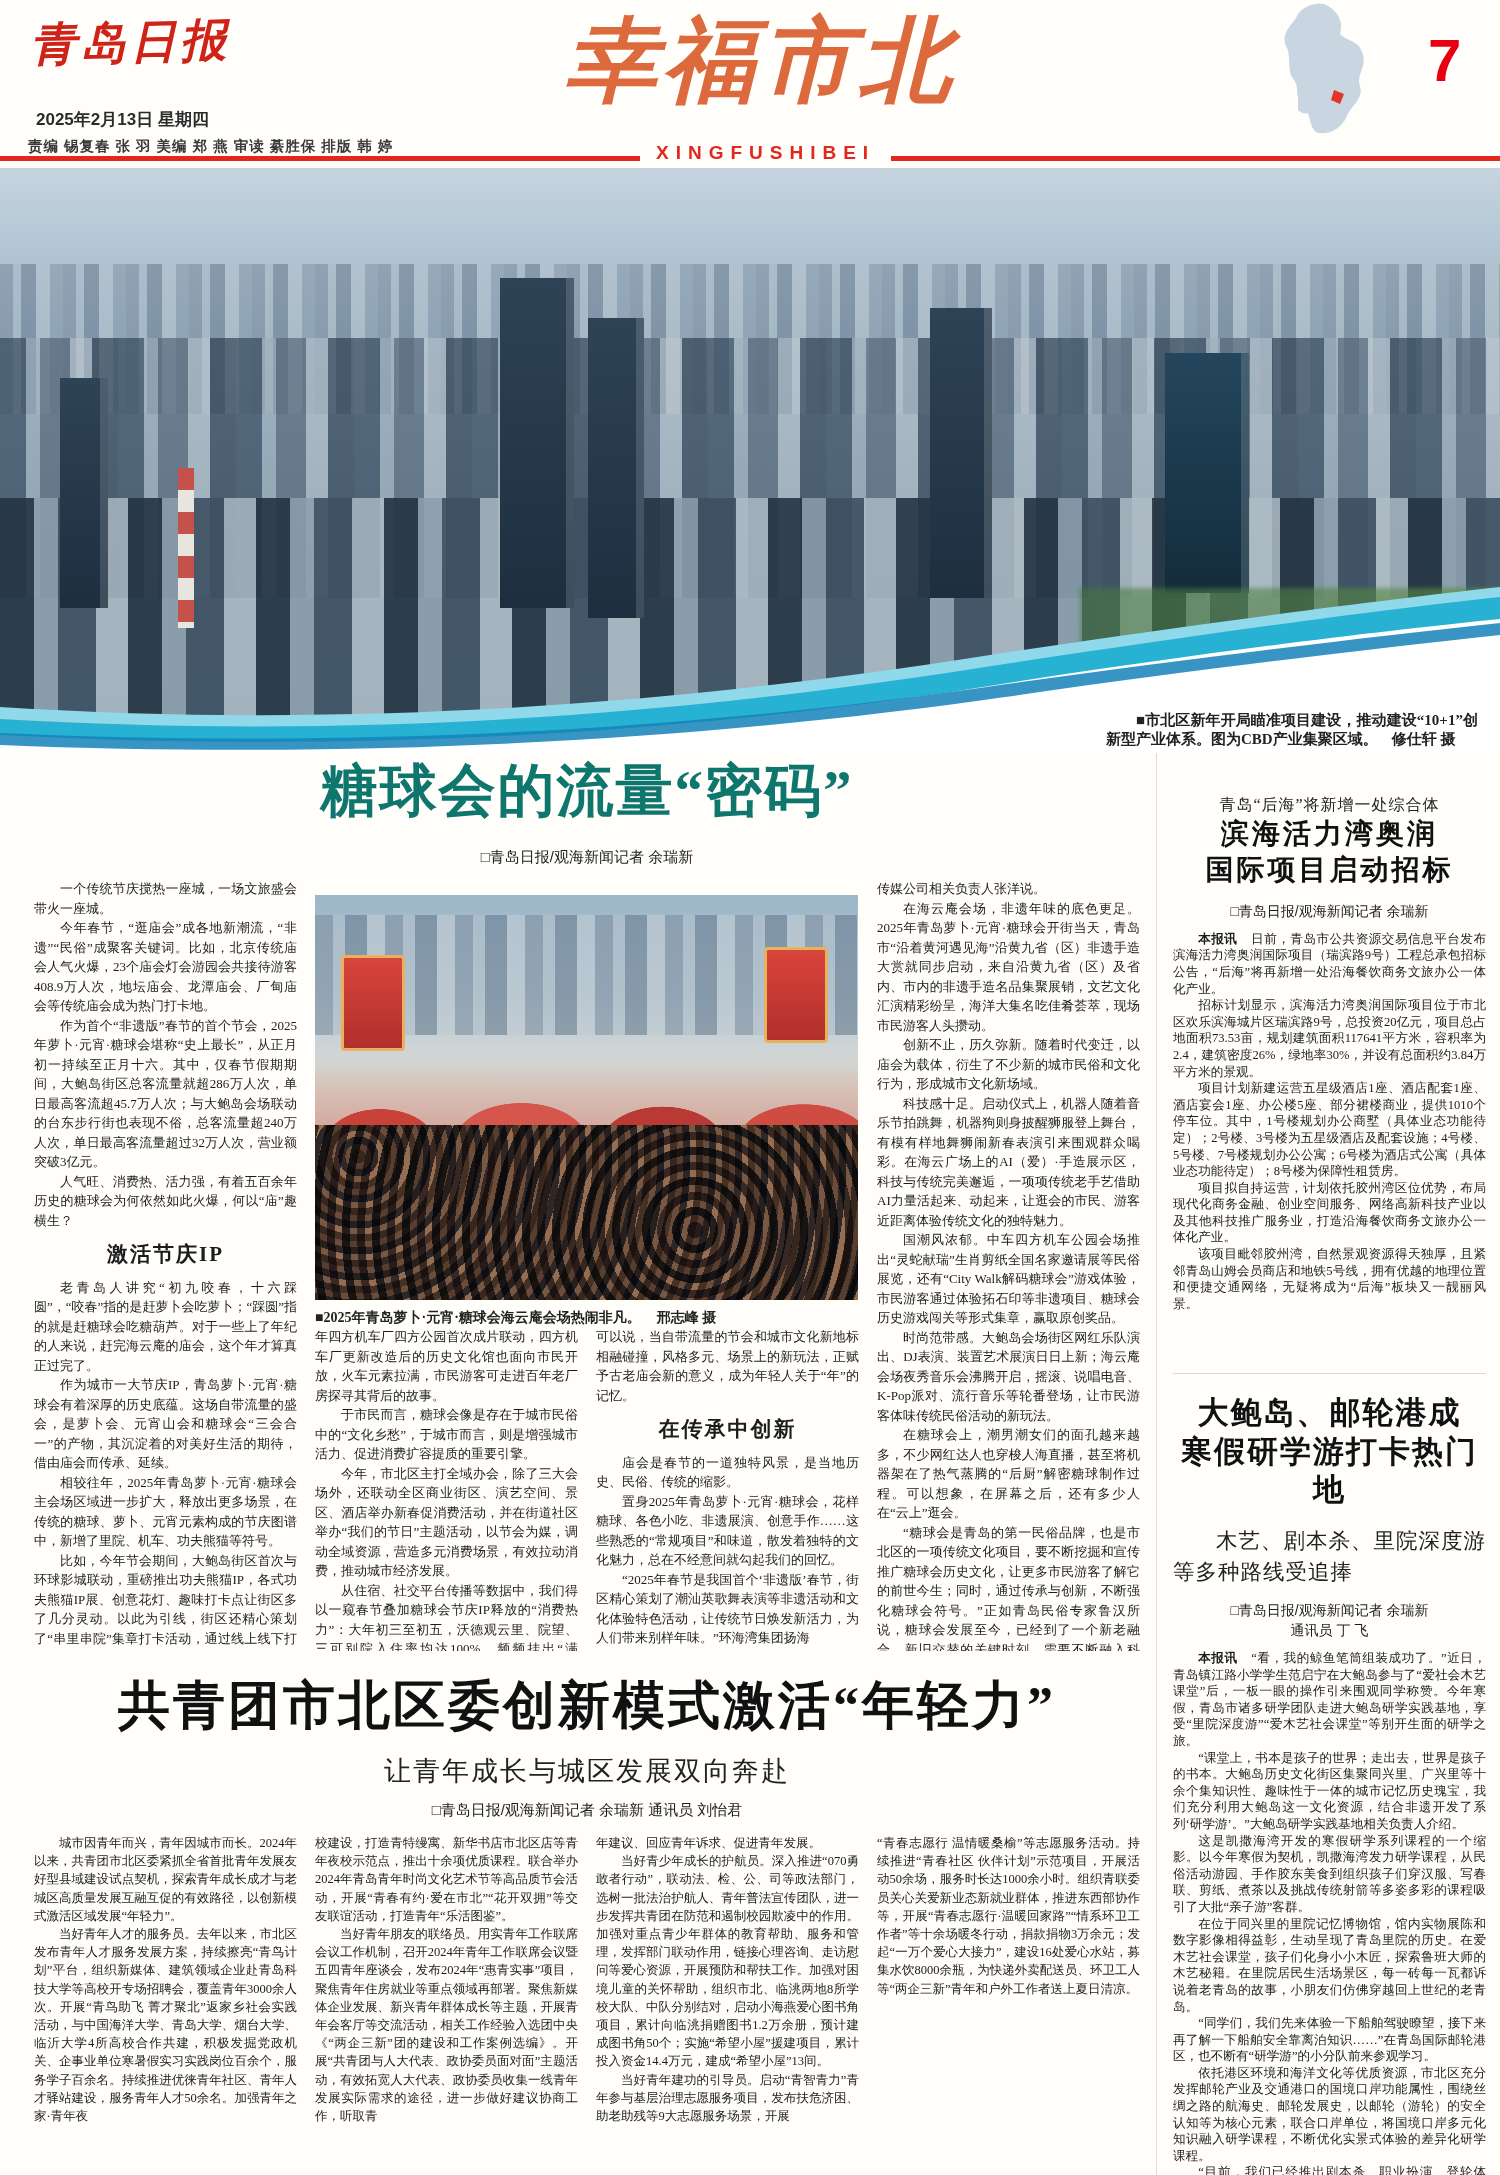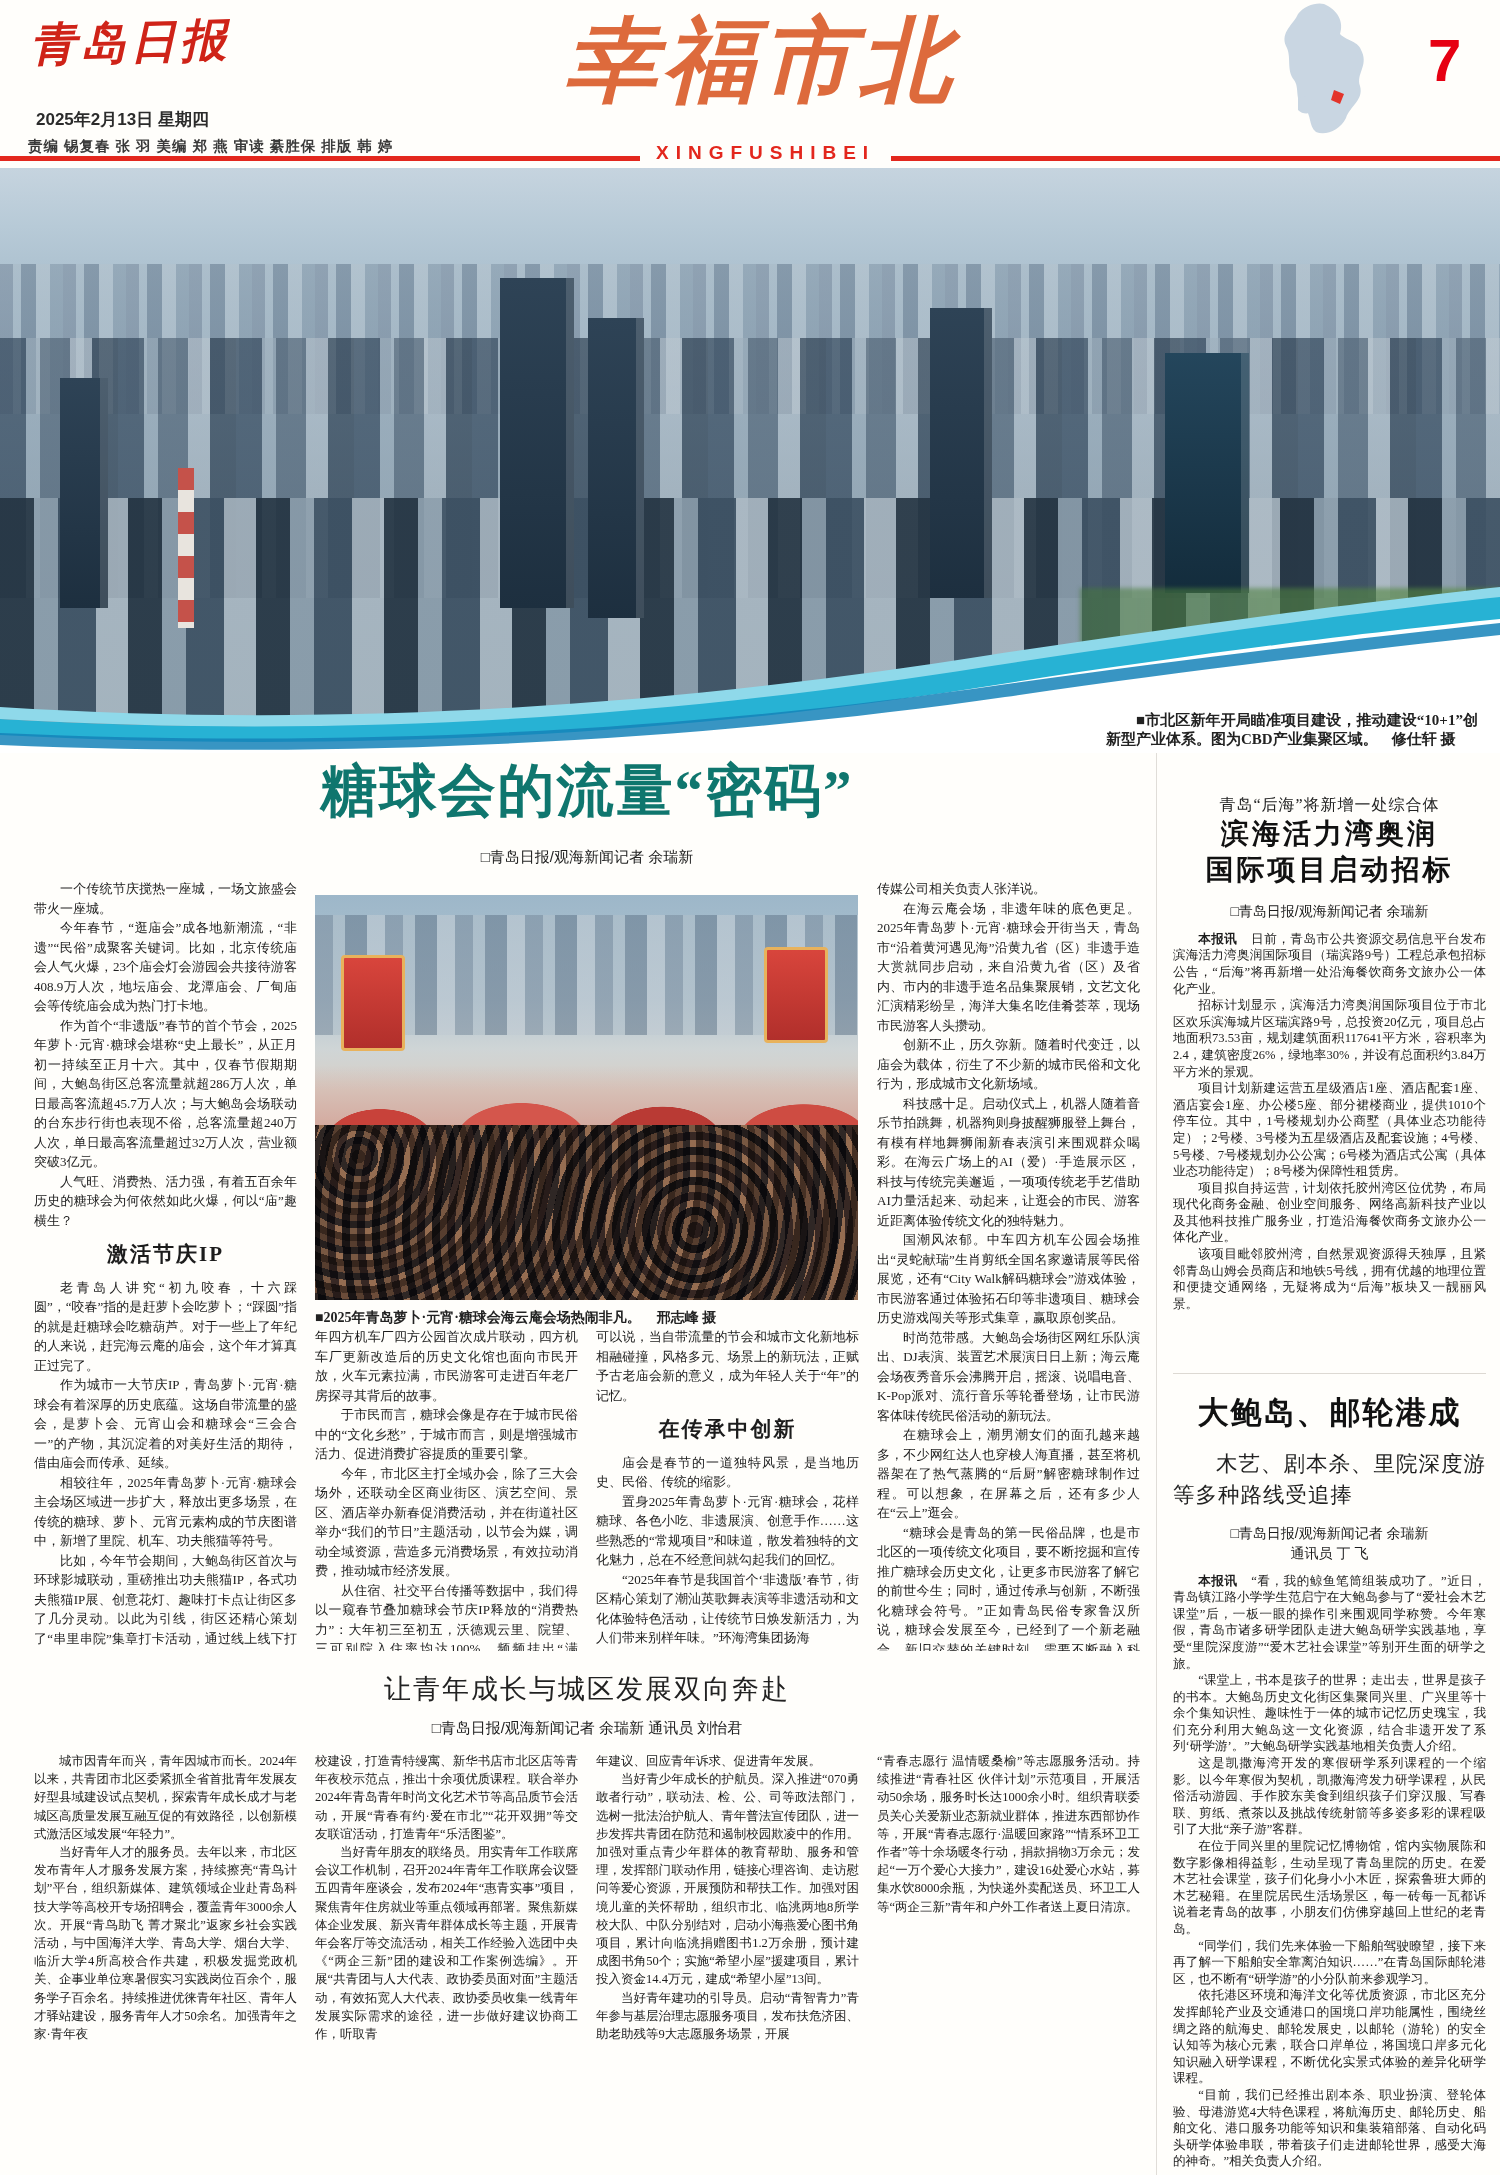--- a/index.html
+++ b/index.html
@@ -181,20 +181,21 @@
               <div class="ap-banner" style="left:26px; top:60px;"></div>
               <div class="ap-banner" style="right:30px; top:52px;"></div>
               <div class="ap-crowd"></div>
             </div>
             <figcaption class="ap-caption"><span>■2025年青岛萝卜·元宵·糖球会海云庵会场热闹非凡。</span><span class="credit">邢志峰  摄</span></figcaption>
           </figure>
         </div>
       </article>
 
       <article class="bottom-article">
+        <h1 class="ba-headline">共青团市北区委创新模式激活“年轻力”</h1>
         <div class="ba-subtitle">让青年成长与城区发展双向奔赴</div>
         <div class="ba-byline">□青岛日报/观海新闻记者  余瑞新   通讯员  刘怡君</div>
         <div class="ba-cols">
           <div class="ba-col">
               <p class="para">城市因青年而兴，青年因城市而长。2024年以来，共青团市北区委紧抓全省首批青年发展友好型县域建设试点契机，探索青年成长成才与老城区高质量发展互融互促的有效路径，以创新模式激活区域发展“年轻力”。</p>
               <p class="para">当好青年人才的服务员。去年以来，市北区发布青年人才服务发展方案，持续擦亮“青鸟计划”平台，组织新媒体、建筑领域企业赴青岛科技大学等高校开专场招聘会，覆盖青年3000余人次。开展“青鸟助飞 菁才聚北”返家乡社会实践活动，与中国海洋大学、青岛大学、烟台大学、临沂大学4所高校合作共建，积极发掘党政机关、企事业单位寒暑假实习实践岗位百余个，服务学子百余名。持续推进优徕青年社区、青年人才驿站建设，服务青年人才50余名。加强青年之家·青年夜</p>
             </div>
           <div class="ba-col">
               <p class="para noindent">校建设，打造青特缦寓、新华书店市北区店等青年夜校示范点，推出十余项优质课程。联合举办2024年青岛青年时尚文化艺术节等高品质节会活动，开展“青春有约·爱在市北”“花开双拥”等交友联谊活动，打造青年“乐活图鉴”。</p>
               <p class="para">当好青年朋友的联络员。用实青年工作联席会议工作机制，召开2024年青年工作联席会议暨五四青年座谈会，发布2024年“惠青实事”项目，聚焦青年住房就业等重点领域再部署。聚焦新媒体企业发展、新兴青年群体成长等主题，开展青年会客厅等交流活动，相关工作经验入选团中央《“两企三新”团的建设和工作案例选编》。开展“共青团与人大代表、政协委员面对面”主题活动，有效拓宽人大代表、政协委员收集一线青年发展实际需求的途径，进一步做好建议协商工作，听取青</p>
@@ -225,20 +226,21 @@
             <p class="para">项目计划新建运营五星级酒店1座、酒店配套1座、酒店宴会1座、办公楼5座、部分裙楼商业，提供1010个停车位。其中，1号楼规划办公商墅（具体业态功能待定）；2号楼、3号楼为五星级酒店及配套设施；4号楼、5号楼、7号楼规划办公公寓；6号楼为酒店式公寓（具体业态功能待定）；8号楼为保障性租赁房。</p>
             <p class="para">项目拟自持运营，计划依托胶州湾区位优势，布局现代化商务金融、创业空间服务、网络高新科技产业以及其他科技推广服务业，打造沿海餐饮商务文旅办公一体化产业。</p>
             <p class="para">该项目毗邻胶州湾，自然景观资源得天独厚，且紧邻青岛山姆会员商店和地铁5号线，拥有优越的地理位置和便捷交通网络，无疑将成为“后海”板块又一靓丽风景。</p>
           </div>
       </article>
 
       <hr class="sb-divider">
 
       <article>
         <h2 class="sb2-title">大鲍岛、邮轮港成</h2>
+        <h2 class="sb2-title">寒假研学游打卡热门地</h2>
         <p class="sb2-subtitle">木艺、剧本杀、里院深度游等多种路线受追捧</p>
         <div class="sb-byline" style="margin-bottom:2px;">□青岛日报/观海新闻记者  余瑞新</div>
         <div class="sb-byline" style="margin-top:0;">通讯员  丁  飞</div>
         <div class="sb-body sb2-body">
             <p class="para"><b class="lead">本报讯</b>  “看，我的鲸鱼笔筒组装成功了。”近日，青岛镇江路小学学生范启宁在大鲍岛参与了“爱社会木艺课堂”后，一板一眼的操作引来围观同学称赞。今年寒假，青岛市诸多研学团队走进大鲍岛研学实践基地，享受“里院深度游”“爱木艺社会课堂”等别开生面的研学之旅。</p>
             <p class="para">“课堂上，书本是孩子的世界；走出去，世界是孩子的书本。大鲍岛历史文化街区集聚同兴里、广兴里等十余个集知识性、趣味性于一体的城市记忆历史瑰宝，我们充分利用大鲍岛这一文化资源，结合非遗开发了系列‘研学游’。”大鲍岛研学实践基地相关负责人介绍。</p>
             <p class="para">这是凯撒海湾开发的寒假研学系列课程的一个缩影。以今年寒假为契机，凯撒海湾发力研学课程，从民俗活动游园、手作胶东美食到组织孩子们穿汉服、写春联、剪纸、煮茶以及挑战传统射箭等多姿多彩的课程吸引了大批“亲子游”客群。</p>
             <p class="para">在位于同兴里的里院记忆博物馆，馆内实物展陈和数字影像相得益彰，生动呈现了青岛里院的历史。在爱木艺社会课堂，孩子们化身小小木匠，探索鲁班大师的木艺秘籍。在里院居民生活场景区，每一砖每一瓦都诉说着老青岛的故事，小朋友们仿佛穿越回上世纪的老青岛。</p>
             <p class="para">“同学们，我们先来体验一下船舶驾驶瞭望，接下来再了解一下船舶安全靠离泊知识……”在青岛国际邮轮港区，也不断有“研学游”的小分队前来参观学习。</p>
             <p class="para">依托港区环境和海洋文化等优质资源，市北区充分发挥邮轮产业及交通港口的国境口岸功能属性，围绕丝绸之路的航海史、邮轮发展史，以邮轮（游轮）的安全认知等为核心元素，联合口岸单位，将国境口岸多元化知识融入研学课程，不断优化实景式体验的差异化研学课程。</p>

